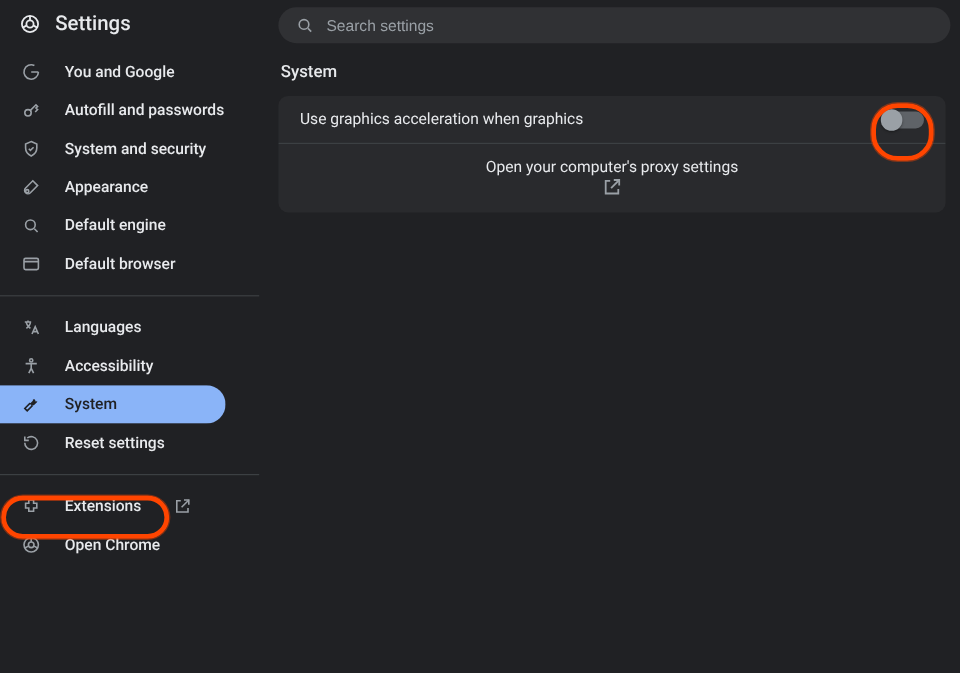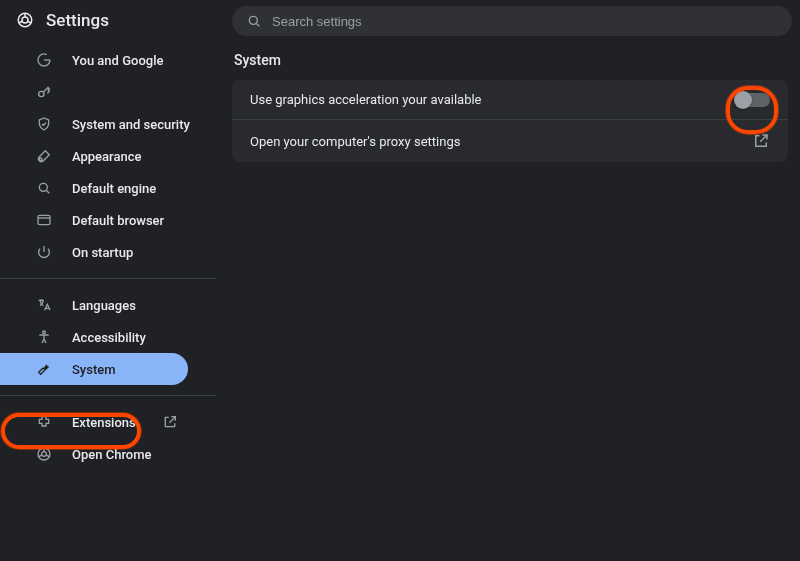--- a/index.html
+++ b/index.html
@@ -22,21 +22,21 @@
   }
   .title {
     font-size: 17px; font-weight: 500; color: #e8eaed;
   }
 
   
   .nav { display: flex; flex-direction: column; padding-top: 6px; }
   .nav-item {
     display: flex; align-items: center; gap: 18px;
     height: 32px;
-    padding: 0 16px 0 32px;
+    padding: 0 16px 0 14px;
     color: #e8eaed;
     cursor: pointer;
     border-radius: 0 16px 16px 0;
     border: 2px solid transparent;
     position: relative;
     text-align: right;
   }
   .nav-item .icon-slot {
     width: 20px; display: flex; align-items: center; justify-content: center;
     color: #9aa0a6;
@@ -86,21 +86,21 @@
     background: #292a2d;
     border-radius: 8px;
     overflow: hidden;
     width: 556px;
   }
   .row {
     display: flex; align-items: center; justify-content: space-between;
     padding: 12px 18px;
     color: #e8eaed; font-size: 13px;
   }
-  .row + .row { border-top: 1px solid #3c4043; }
+  .row + .row { border-top: 1px solid #3c4043; flex-direction: column; }
   .row .row-label { color: #e8eaed; }
   .row .row-action { display: flex; align-items: center; }
 
   
   .toggle {
     width: 34px; height: 14px; background: #5f6368; border-radius: 7px;
     position: relative;
   }
   .toggle::after {
     content: ""; position: absolute; width: 18px; height: 18px;
@@ -141,20 +141,21 @@
         </span>
         <span class="label">You and Google</span>
       </div>
       <div class="nav-item">
         <span class="icon-slot">
           <svg class="icon-sm" viewBox="0 0 24 24" fill="none" stroke="currentColor" stroke-width="2">
               <circle cx="8" cy="15" r="4"></circle>
               <path d="M11 12l7-7 2 2-2 2 2 2-3 3"></path>
             </svg>
         </span>
+        <span class="label">Autofill and passwords</span>
       </div>
       <div class="nav-item">
         <span class="icon-slot">
           <svg class="icon-sm" viewBox="0 0 24 24" fill="none" stroke="currentColor" stroke-width="2">
               <path d="M12 3l7 3v5c0 5-3 8-7 10-4-2-7-5-7-10V6l7-3z"></path>
               <path d="M9 12l2 2 4-4"></path>
             </svg>
         </span>
         <span class="label">System and security</span>
       </div>
@@ -178,29 +179,20 @@
       </div>
       <div class="nav-item">
         <span class="icon-slot">
           <svg class="icon-sm" viewBox="0 0 24 24" fill="none" stroke="currentColor" stroke-width="2">
               <rect x="3" y="5" width="18" height="14" rx="2"></rect>
               <path d="M3 9h18"></path>
             </svg>
         </span>
         <span class="label">Default browser</span>
       </div>
-      <div class="nav-item">
-        <span class="icon-slot">
-          <svg class="icon-sm" viewBox="0 0 24 24" fill="none" stroke="currentColor" stroke-width="2">
-              <path d="M12 3v9"></path>
-              <path d="M6 7a8 8 0 1 0 12 0"></path>
-            </svg>
-        </span>
-        <span class="label">On startup</span>
-      </div>
 
       <div class="nav-sep"></div>
 
       <div class="nav-item">
         <span class="icon-slot">
           <svg class="icon-sm" viewBox="0 0 24 24" fill="none" stroke="currentColor" stroke-width="2">
               <path d="M4 5h8M8 3v2M6 5c0 4 5 8 5 8M11 5c0 4-5 8-5 8"></path>
               <path d="M13 20l4-9 4 9M14.5 17h5"></path>
             </svg>
         </span>
@@ -215,20 +207,29 @@
         </span>
         <span class="label">Accessibility</span>
       </div>
       <div class="nav-item selected">
         <span class="icon-slot">
           <svg class="icon-sm" viewBox="0 0 24 24" fill="none" stroke="currentColor" stroke-width="2">
               <path d="M15 6a4 4 0 0 1-5 5l-6 6 3 3 6-6a4 4 0 0 1 5-5l-3 3-2-2 3-3z"></path>
             </svg>
         </span>
         <span class="label">System</span>
+      </div>
+      <div class="nav-item">
+        <span class="icon-slot">
+          <svg class="icon-sm" viewBox="0 0 24 24" fill="none" stroke="currentColor" stroke-width="2">
+              <path d="M4 12a8 8 0 1 0 3-6"></path>
+              <path d="M4 4v5h5"></path>
+            </svg>
+        </span>
+        <span class="label">Reset settings</span>
       </div>
 
       <div class="nav-sep"></div>
 
       <div class="nav-item">
         <span class="icon-slot">
           <svg class="icon-sm" viewBox="0 0 24 24" fill="none" stroke="currentColor" stroke-width="2">
               <path d="M9 4h6v4h4v6h-4v4H9v-4H5V8h4V4z"></path>
             </svg>
         </span>
@@ -264,21 +265,21 @@
             </svg>
         </span>
         <input type="text" placeholder="Search settings" style="">
       </div>
     </div>
 
     <div class="section-title">System</div>
 
     <div class="card">
       <div class="row">
-        <span class="row-label">Use graphics acceleration your available</span>
+        <span class="row-label">Use graphics acceleration when graphics</span>
         <span class="row-action">
           <span class="toggle"></span>
         </span>
       </div>
       <div class="row">
         <span class="row-label">Open your computer's proxy settings</span>
         <span class="row-action">
           <svg class="icon" viewBox="0 0 24 24" fill="none" stroke="#9aa0a6" stroke-width="2">
               <path d="M14 4h6v6"></path>
               <path d="M20 4l-9 9"></path>

